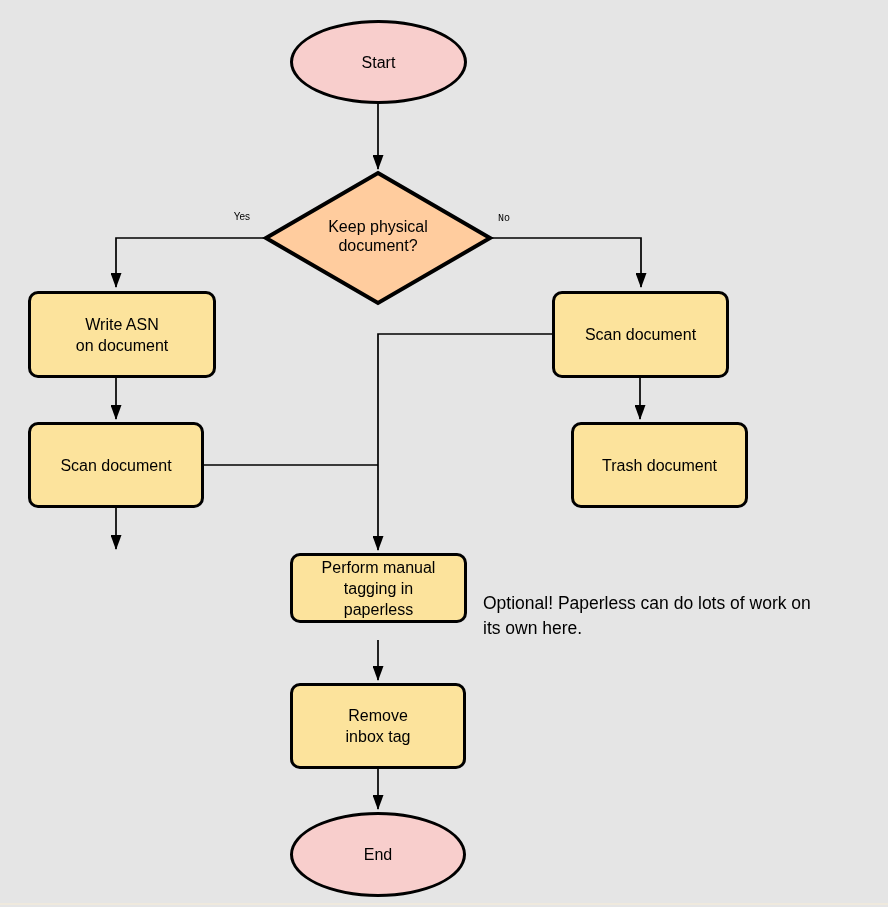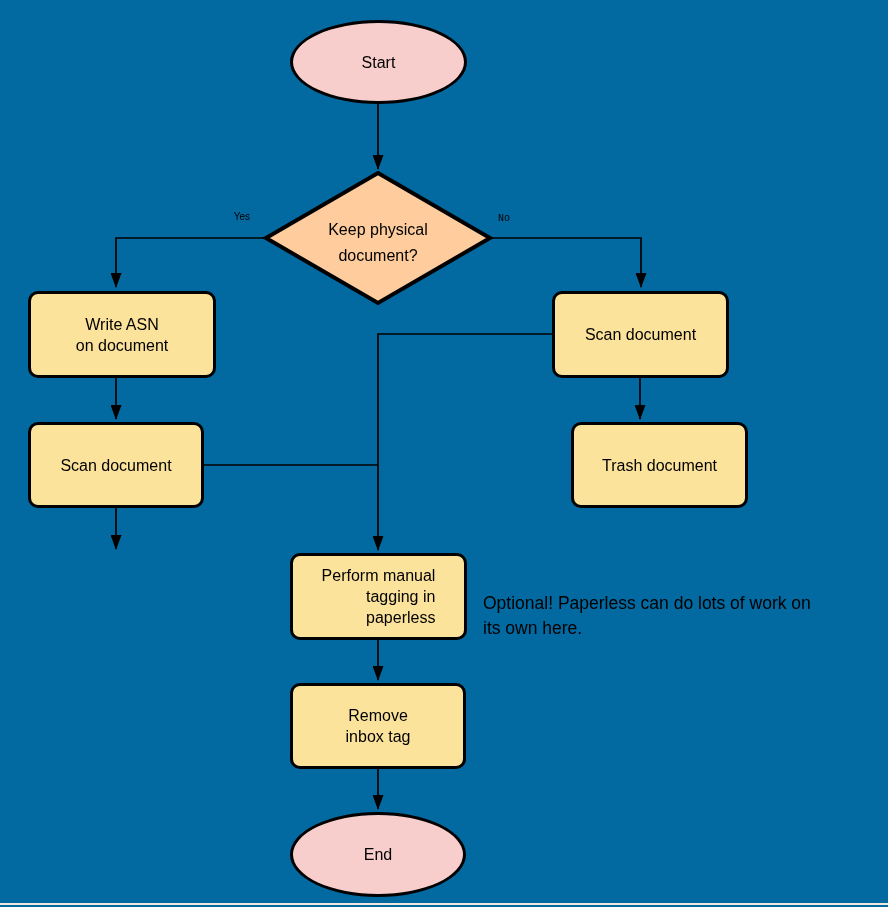--- a/index.html
+++ b/index.html
@@ -1,20 +1,20 @@
 <!DOCTYPE html>
 <html style="--terminal-fill: #F8CECC; --decision-fill: #FFCC9E; --process-fill: #FCE39C; --stroke: #000000; --page-edge: #EFE9DD;"><head>
 <meta charset="utf-8">
 <style>
   html, body { margin: 0; padding: 0; background: #ffffff; }
   .canvas {
     position: relative;
     width: 888px;
     height: 907px;
-    background: #0369a1;
+    background: #e5e5e5;
     font-family: "Liberation Sans", sans-serif;
     color: #000000;
     overflow: hidden;
   }
   .layer { position: absolute; left: 0; top: 0; }
   .node {
     position: absolute;
     display: flex;
     align-items: center;
     justify-content: center;
@@ -32,21 +32,21 @@
   .terminal {
     background: var(--terminal-fill);
     border: 3px solid var(--stroke);
     border-radius: 50%;
   }
   .decision-label {
     position: absolute;
     text-align: center;
     white-space: pre-line;
     font-size: 16px;
-    line-height: 26px;
+    line-height: 19px;
   }
   .edge-label {
     position: absolute;
     font-size: 10px;
     text-align: right;
   }
   .annotation {
     position: absolute;
     font-size: 17.5px;
     line-height: 25px;
@@ -99,21 +99,21 @@
   <div class="node process" style="left:28px; top:291px; width:188px; height:87px;">Write ASN
 on document</div>
 
   <div class="node process" style="left:28px; top:422px; width:176px; height:86px;">Scan document</div>
 
 
   <div class="node process" style="left:552px; top:291px; width:177px; height:87px;">Scan document</div>
 
   <div class="node process" style="left:552px; top:422px; width:177px; height:86px;margin-left:19px;">Trash document</div>
 
-  <div class="node process" style="left:290px; top:553px; width:177px; height:87px;text-align:right;">Perform manual
+  <div class="node process" style="left:290px; top:553px; width:177px; height:70px;">Perform manual
 tagging in
 paperless</div>
 
   <div class="annotation" style="left:483px; top:591px; width:400px;">Optional! Paperless can do lots of work on
 its own here.</div>
 
   <div class="node process" style="left:290px; top:683px; width:176px; height:86px;">Remove
 inbox tag</div>
 
   <div class="node terminal" style="left:290px; top:812px; width:176px; height:85px;">End</div>

